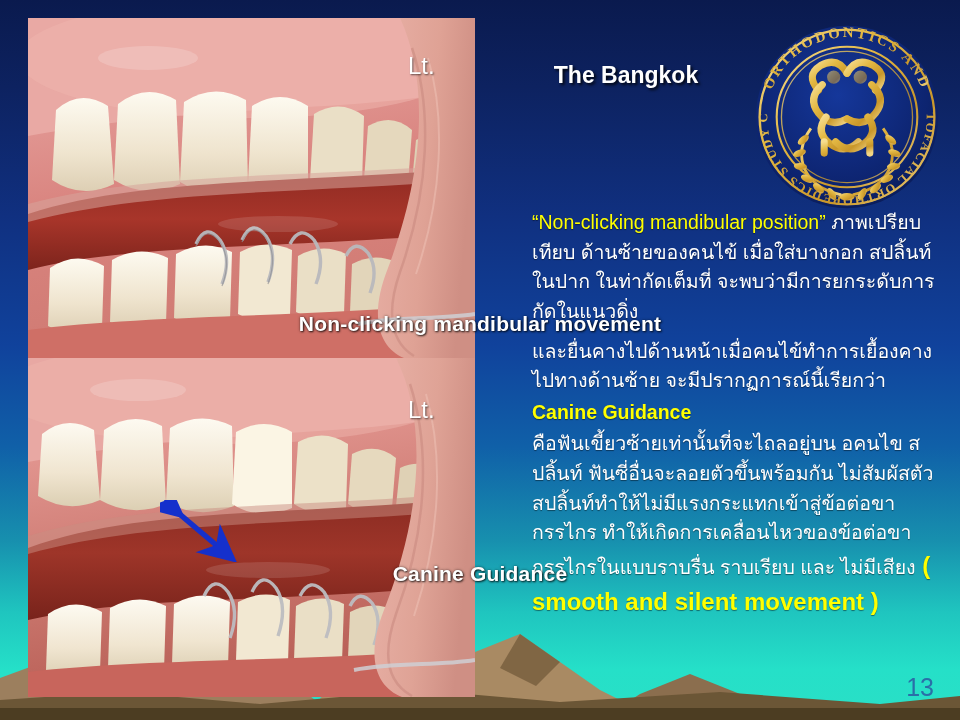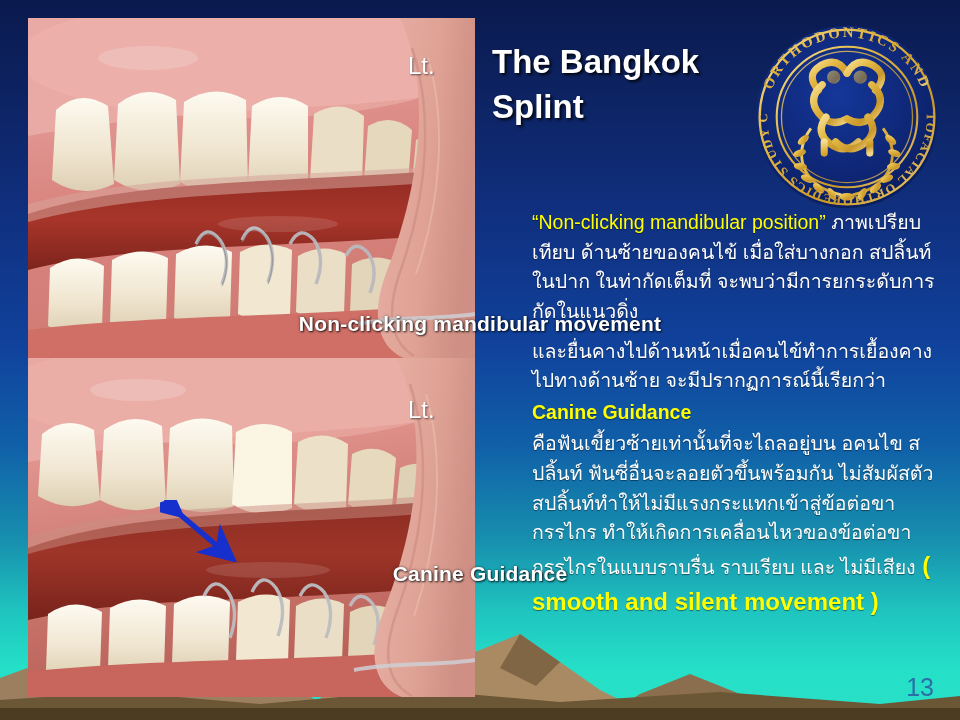--- a/index.html
+++ b/index.html
@@ -82,26 +82,27 @@
     position: absolute;
     left: 160px;
     top: 500px;
     z-index: 6;
   }
 
   
   .title {
     position: absolute;
     left: 492px;
-    top: 40px;
+    top: 60px;
     width: 268px;
     color: #ffffff;
     font-weight: bold;
-    font-size: 33px;
+    font-size: 23px;
     line-height: 1.35;
+    text-align: center;
     text-shadow: 2px 2px 3px rgba(0,0,0,.85);
     z-index: 4;
   }
   .title .line2 { display: block; }
 
   .emblem {
     position: absolute;
     left: 752px;
     top: 22px;
     width: 190px;
@@ -306,21 +307,20 @@
       </marker>
     </defs>
     <line x1="10" y1="6" x2="62" y2="50" stroke="#1530cc" stroke-width="5.5" marker-start="url(#ah)" marker-end="url(#ah)"></line>
   </svg>
 
   <div class="caption caption-top">Non-clicking mandibular movement</div>
   <div class="caption caption-bottom">Canine Guidance</div>
 
   <div class="title">
     <span>The Bangkok</span>
-    <span class="line2">Splint</span>
   </div>
 
   <svg class="emblem" viewBox="0 0 200 200">
     <defs>
       <linearGradient id="goldg" x1="0" y1="0" x2="1" y2="1">
         <stop offset="0%" stop-color="#f6dd8f"></stop>
         <stop offset="35%" stop-color="#e3b843"></stop>
         <stop offset="70%" stop-color="#c9972a"></stop>
         <stop offset="100%" stop-color="#f2d583"></stop>
       </linearGradient>

